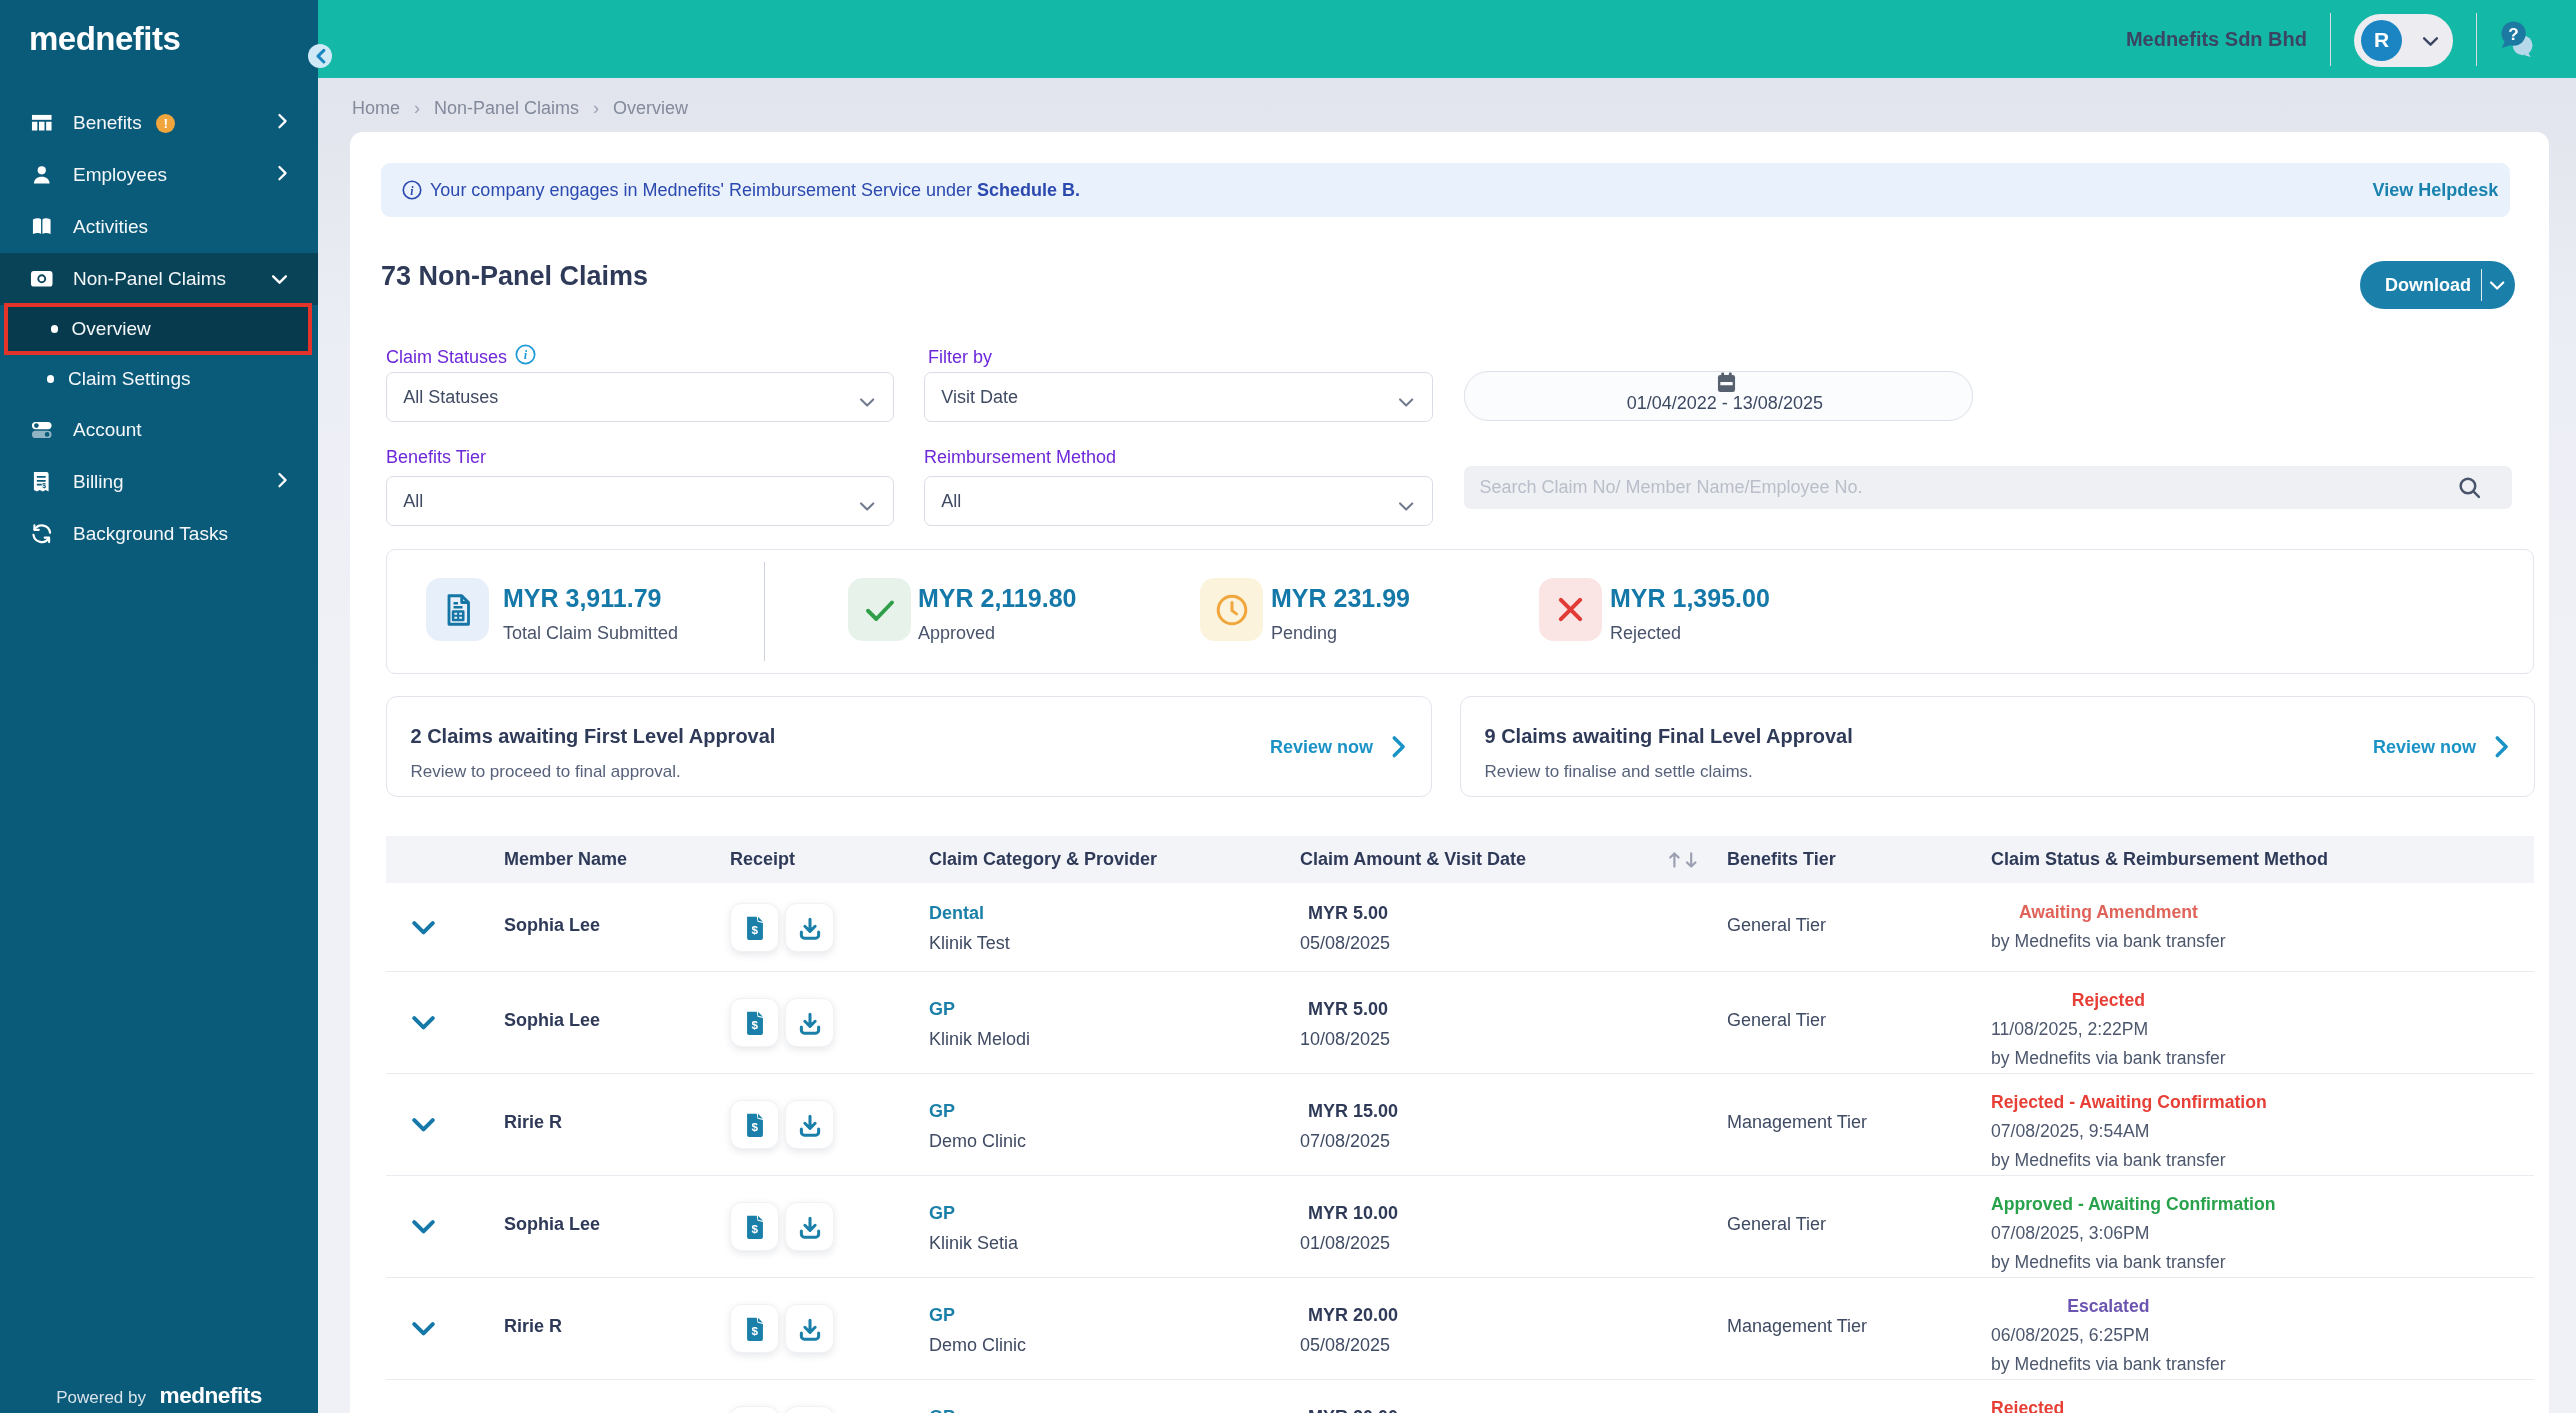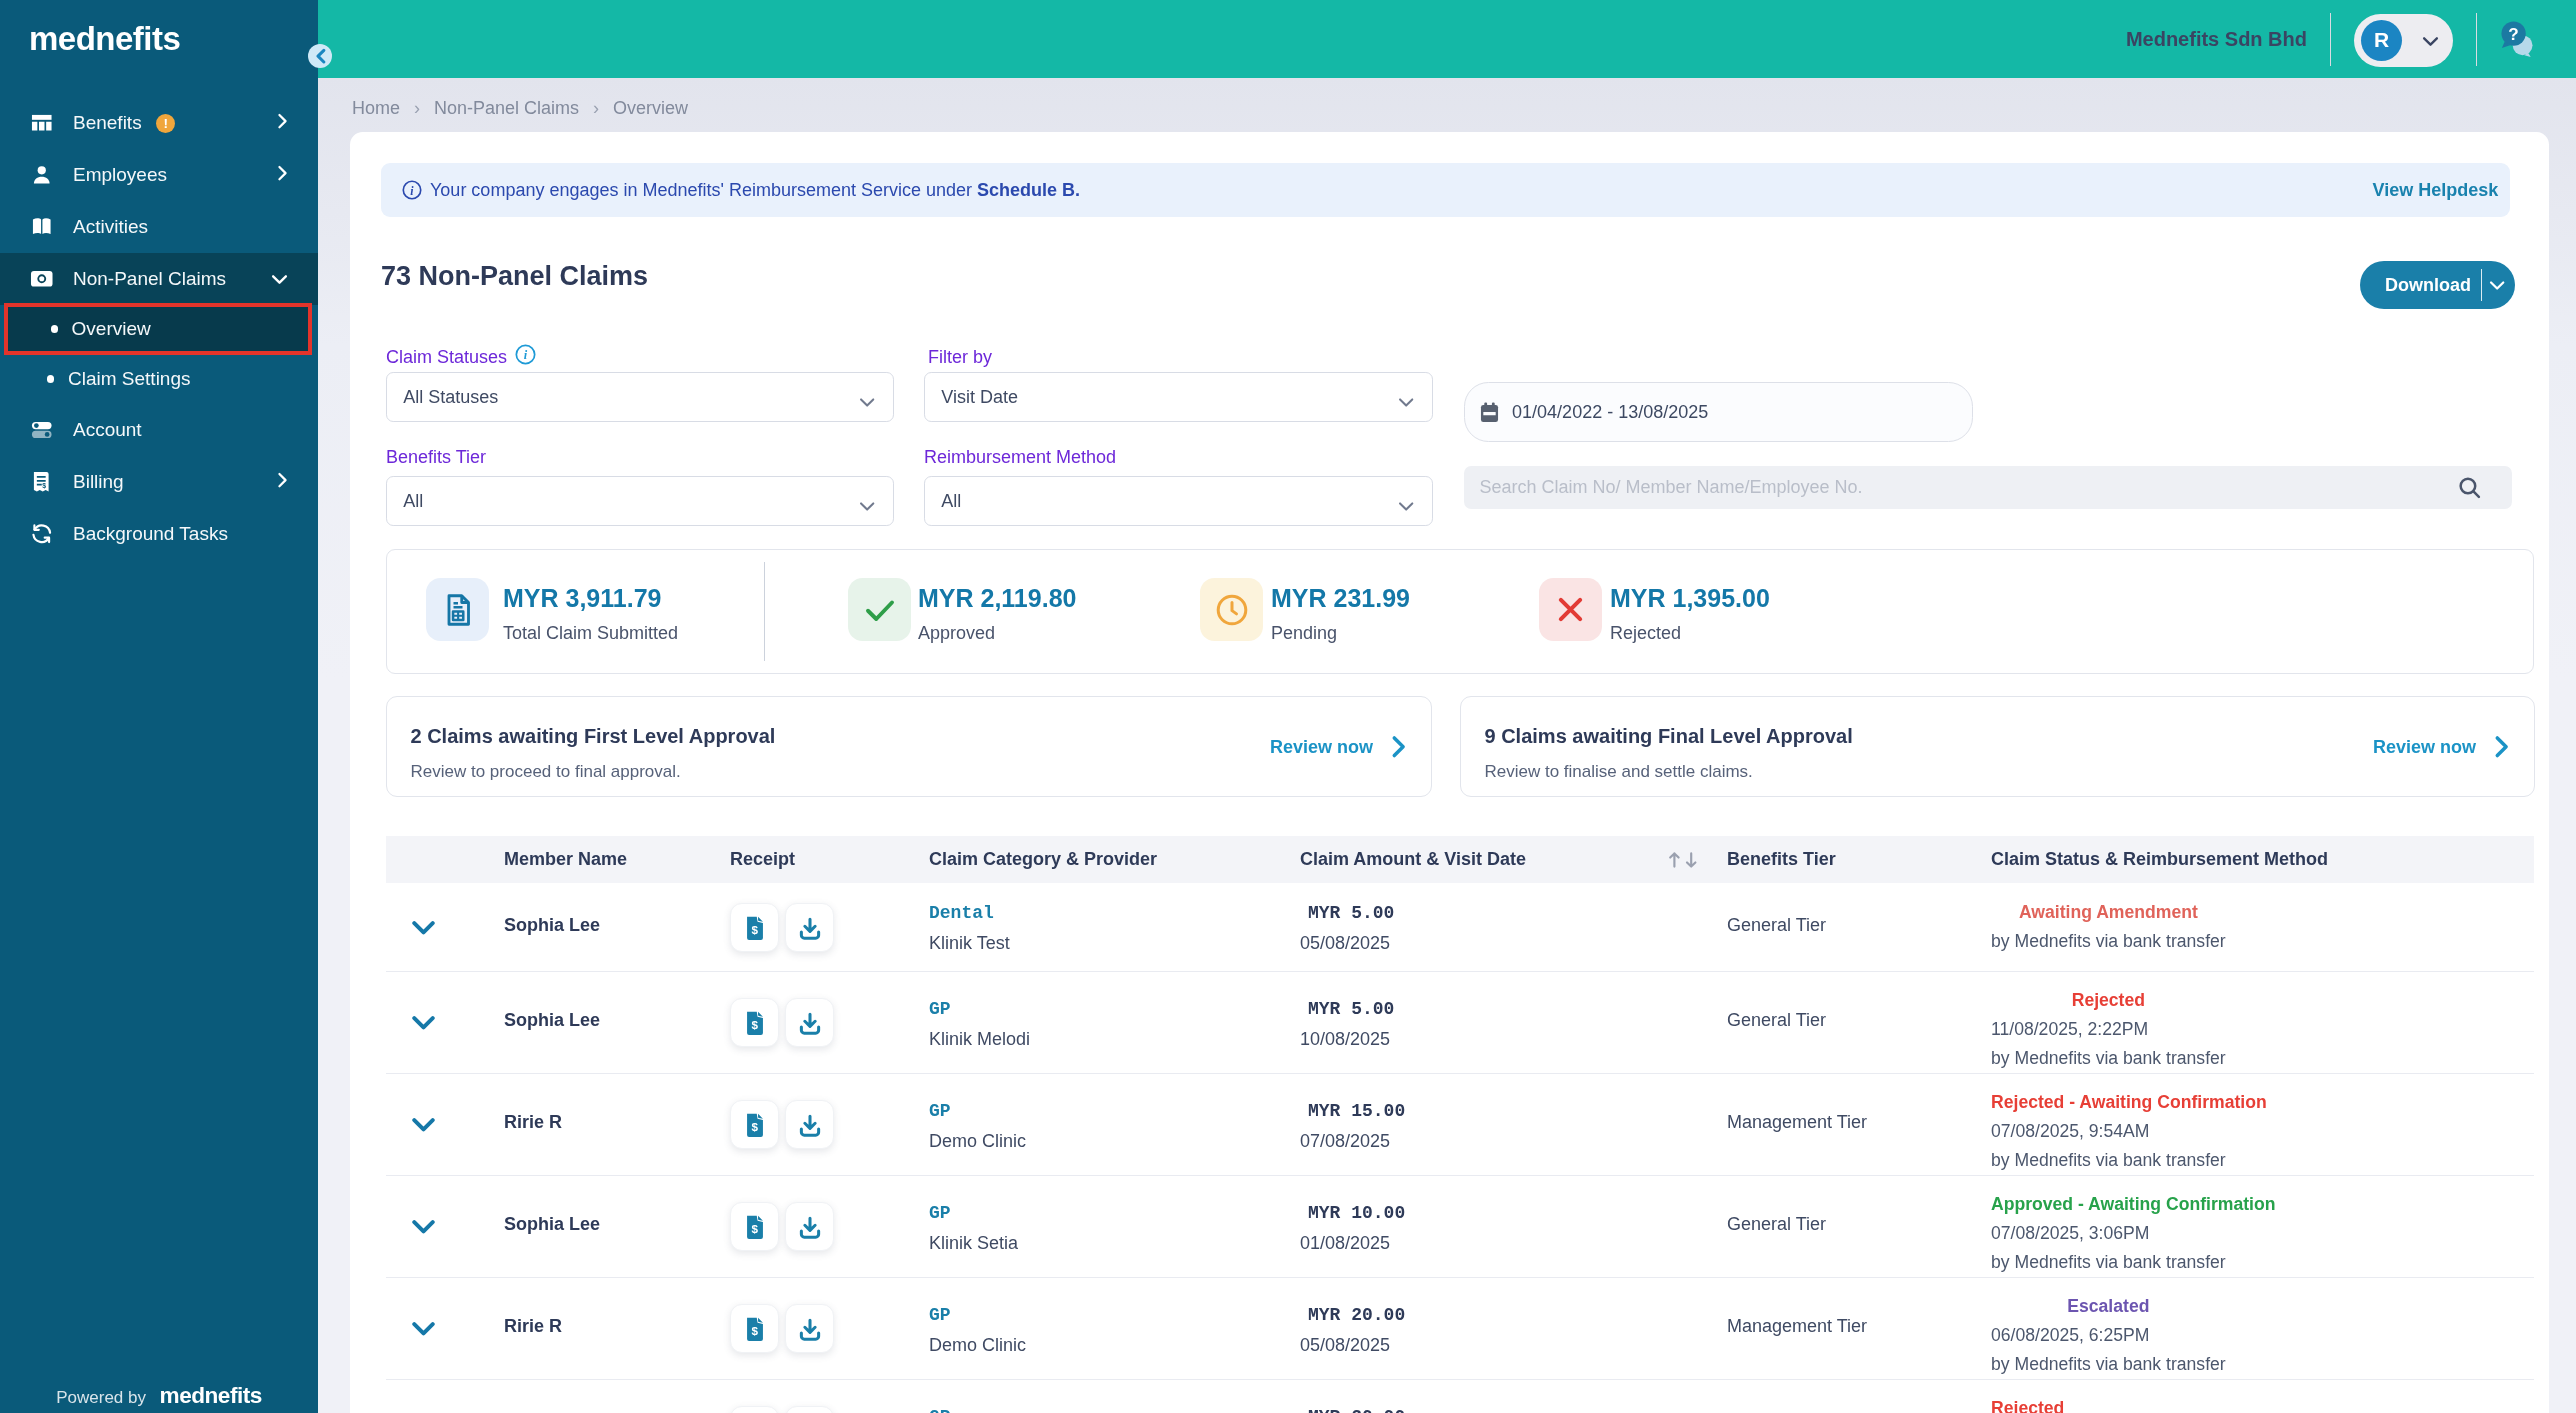--- a/index.html
+++ b/index.html
@@ -51,21 +51,21 @@
 .h1 { position:absolute; left:31px; top:128px; font-size:27px; line-height:33px; font-weight:bold; color:#2e3a58; }
 #dlbtn { position:absolute; right:34px; top:129px; width:155px; height:48px; background:#1a7fa9; border-radius:24.4px; color:#fff; }
 #dlbtn .t { position:absolute; left:25px; top:13.6px; font-size:18px; font-weight:bold; }
 #dlbtn .d { position:absolute; right:33px; top:8.1px; width:0.9px; height:32px; background:rgba(255,255,255,.85); }
 #dlbtn svg { position:absolute; right:10px; top:19px; }
 
 
 .flabel { position:absolute; font-size:18px; color:#6d28d9; }
 .fbox { position:absolute; height:50px; border:0.9px solid #d8dce5; border-radius:7.2px; background:#fff; font-size:18px; color:#3f4a63; display:flex; align-items:center; padding-left:16.3px; }
 .fbox .chev { position:absolute; right:18px; top:19px; }
-#datebox { position:absolute; left:1114px; top:250px; width:509px; height:60px; border:0.9px solid #dde0e8; border-radius:24.4px; background:#fbfcfe; display:flex; align-items:center; font-size:18px; color:#3d4962; }
+#datebox { position:absolute; left:1114px; top:239px; width:509px; height:50px; border:0.9px solid #dde0e8; border-radius:24.4px; background:#fbfcfe; display:flex; align-items:center; font-size:18px; color:#3d4962;flex-direction:column; }
 #searchbox { position:absolute; left:1114px; top:334px; width:1048px; height:43px; background:#eef0f4; border-radius:7.2px; display:flex; align-items:center; font-size:18px; color:#b9bec9; }
 
 
 #summary { position:absolute; left:36px; top:417px; width:2148px; height:125px; border:0.9px solid #e2e5ec; border-radius:9px; background:#fff; }
 .sico { position:absolute; top:28px; width:63px; height:63px; border-radius:14.5px; display:flex; align-items:center; justify-content:center; }
 .samt { position:absolute; top:34px; font-size:25px; line-height:29px; font-weight:bold; color:#1478a8; }
 .slbl { position:absolute; top:73px; font-size:18px; color:#49536b; }
 #sdiv { position:absolute; left:377px; top:11.8px; width:0.9px; height:99px; background:#ccd2dc; }
 
 
@@ -74,21 +74,21 @@
 .acard .t2 { position:absolute; left:23.5px; top:65px; font-size:17px; color:#57627a; }
 .acard .rn { position:absolute; right:58px; top:40px; font-size:18px; font-weight:bold; color:#1b93c6; }
 .acard svg.rarr { position:absolute; right:25px; top:38px; }
 
 
 #thead { position:absolute; left:36px; top:704px; width:2148px; height:47px; background:#f3f4f8; display:flex; align-items:center; font-size:18px; font-weight:bold; color:#2e3a58; }
 .trow { position:absolute; left:36px; width:2148px; border-bottom:0.9px solid #e9ebf1; }
 .cell { position:absolute; }
 .cname { font-size:18px; font-weight:bold; color:#2e3a58; }
 .c2l { font-size:18px; line-height:30px; color:#3f4a63; }
-.c2l .l1 { color:#1a7fa9; font-weight:bold;font-family:Liberation Mono, monospace; }
+.c2l .l1 { color:#1a7fa9; font-weight:bold; }
 .camt .l1 { color:#2e3a58; font-weight:bold;margin-left:8px; }
 .ctier { font-size:18px; color:#3f4a63; }
 .cstat { font-size:17.6px; line-height:29px; color:#4c576d; }
 .cstat .s1 { font-weight:bold;text-align:center; }
 .rbtn { width:49px; height:49px; background:#fff; border:0.9px solid #f0f2f5; border-radius:11.8px; box-shadow:0 2.7px 7.2px rgba(90,100,120,.14); display:inline-flex; align-items:center; justify-content:center; margin-right:6.3px; }
 </style>
 </head>
 <body>
 <div id="page">
   <div id="content">

